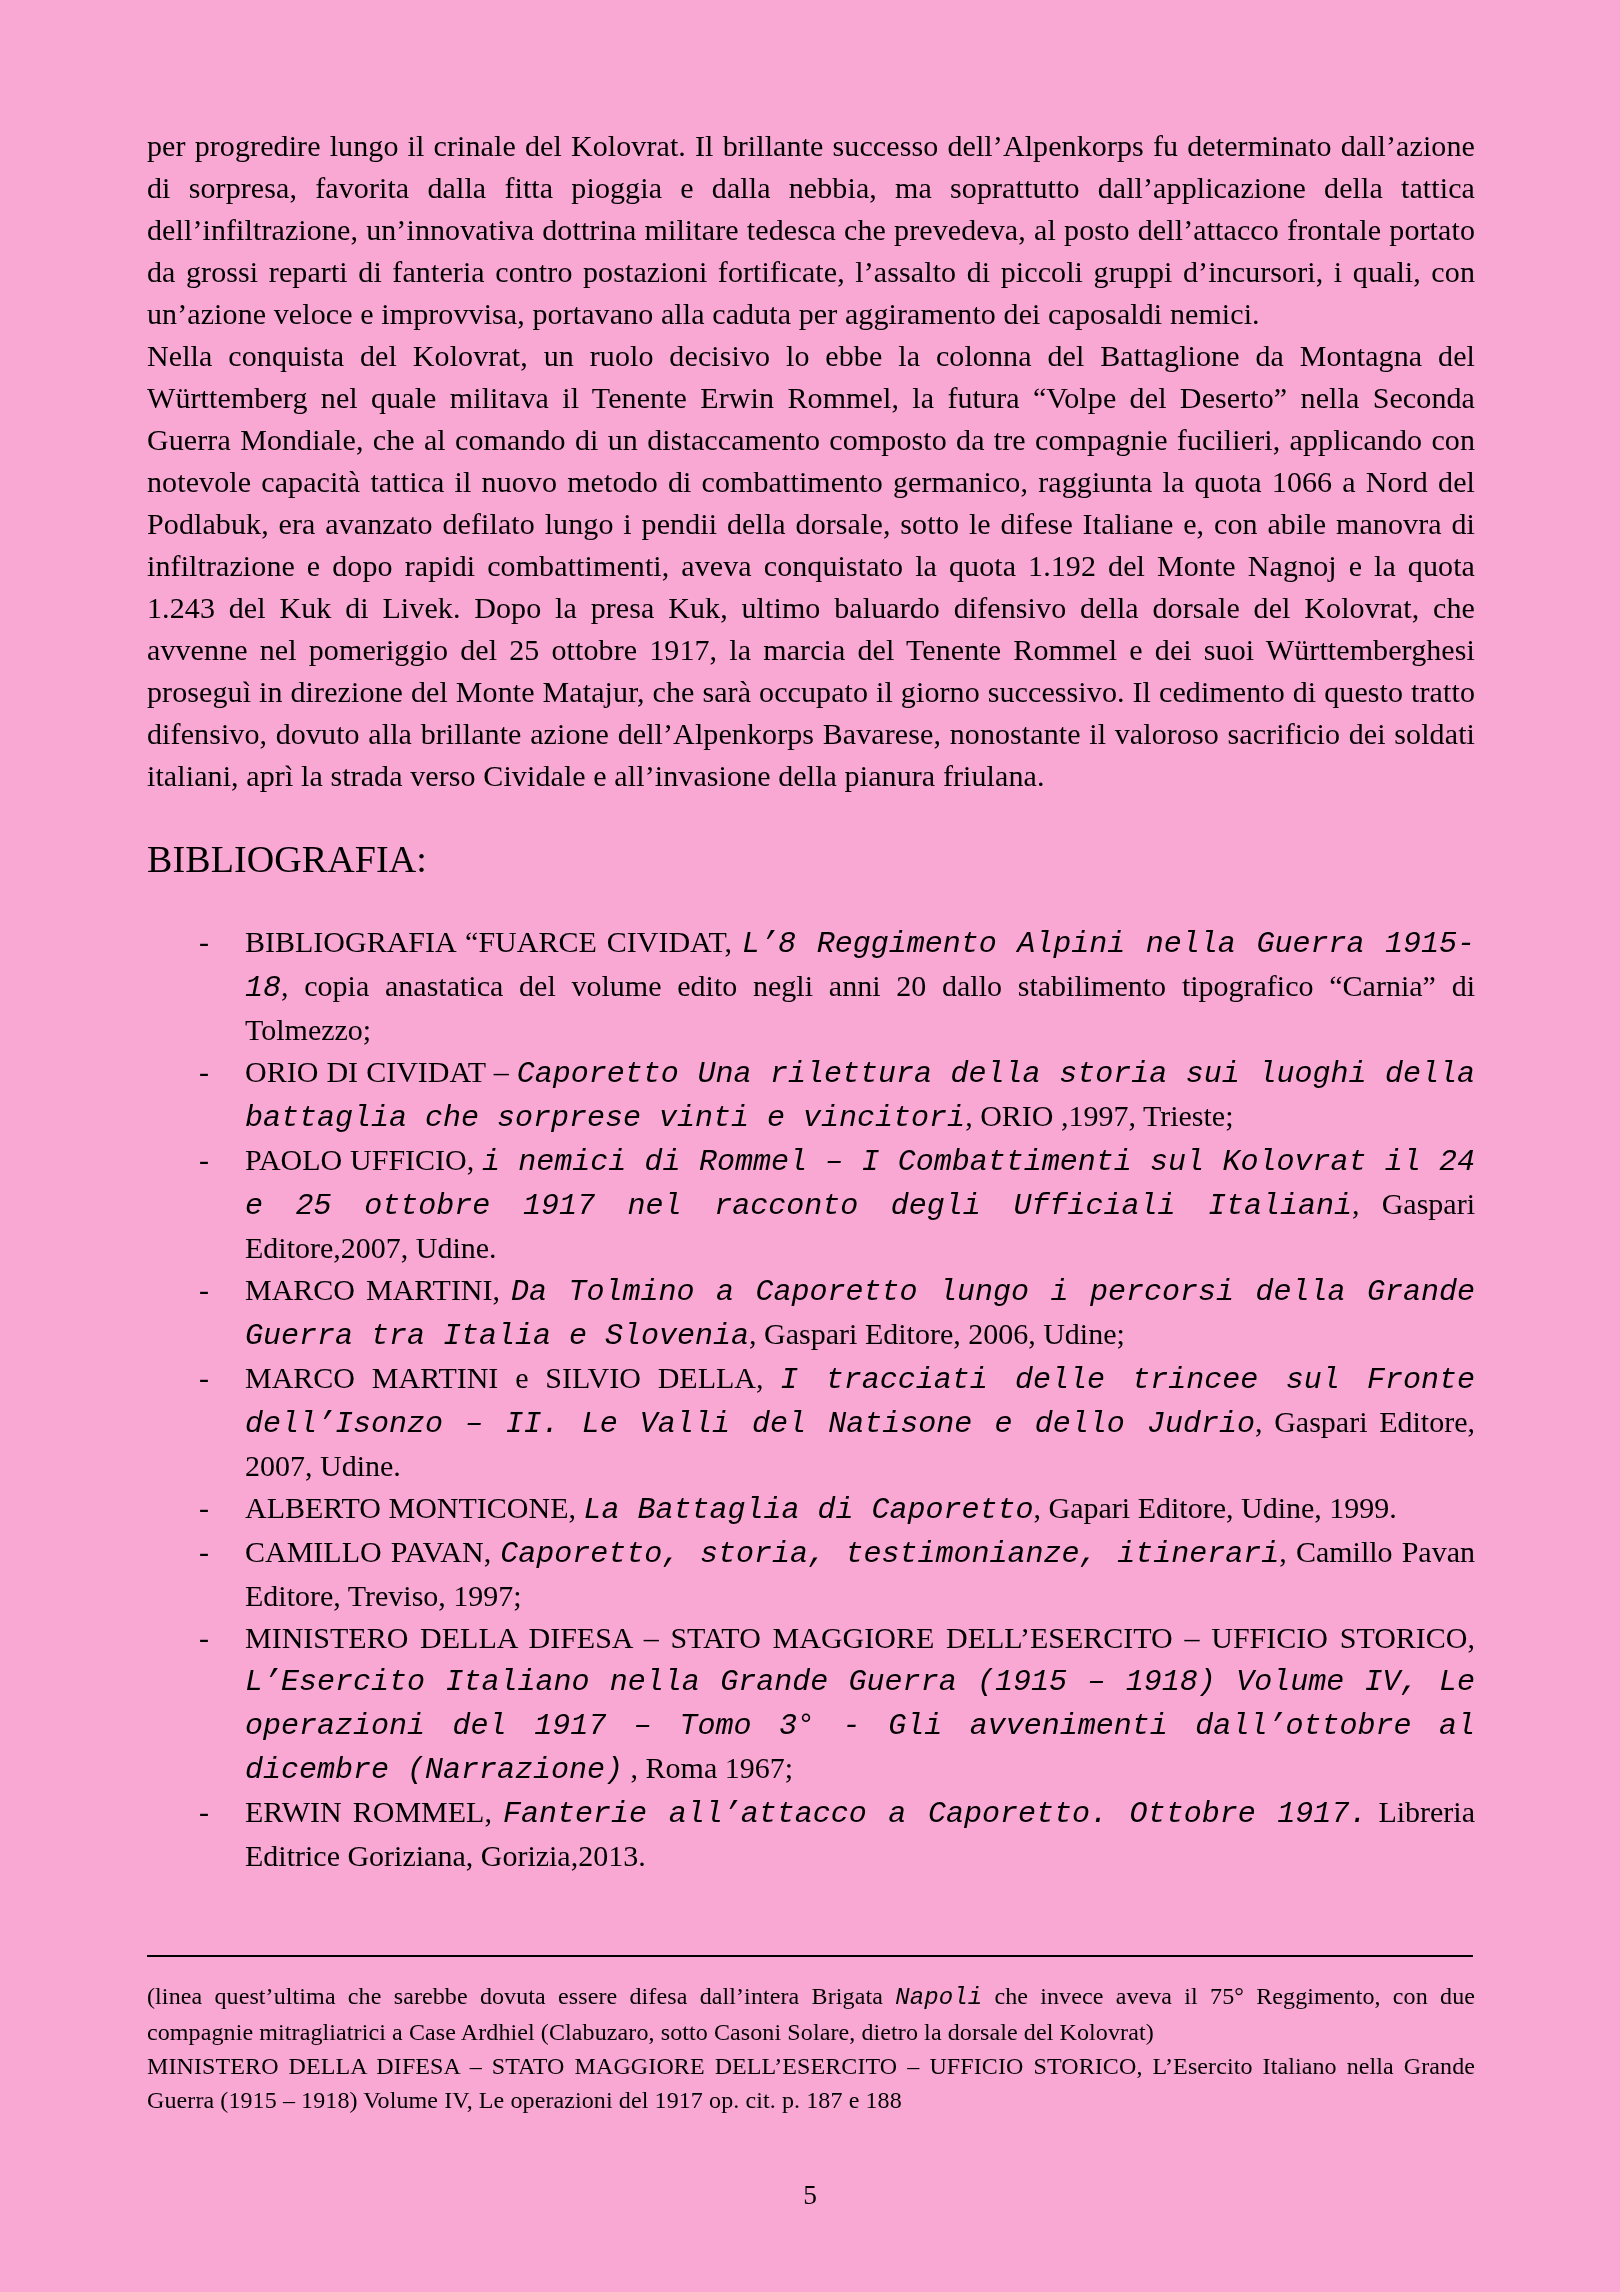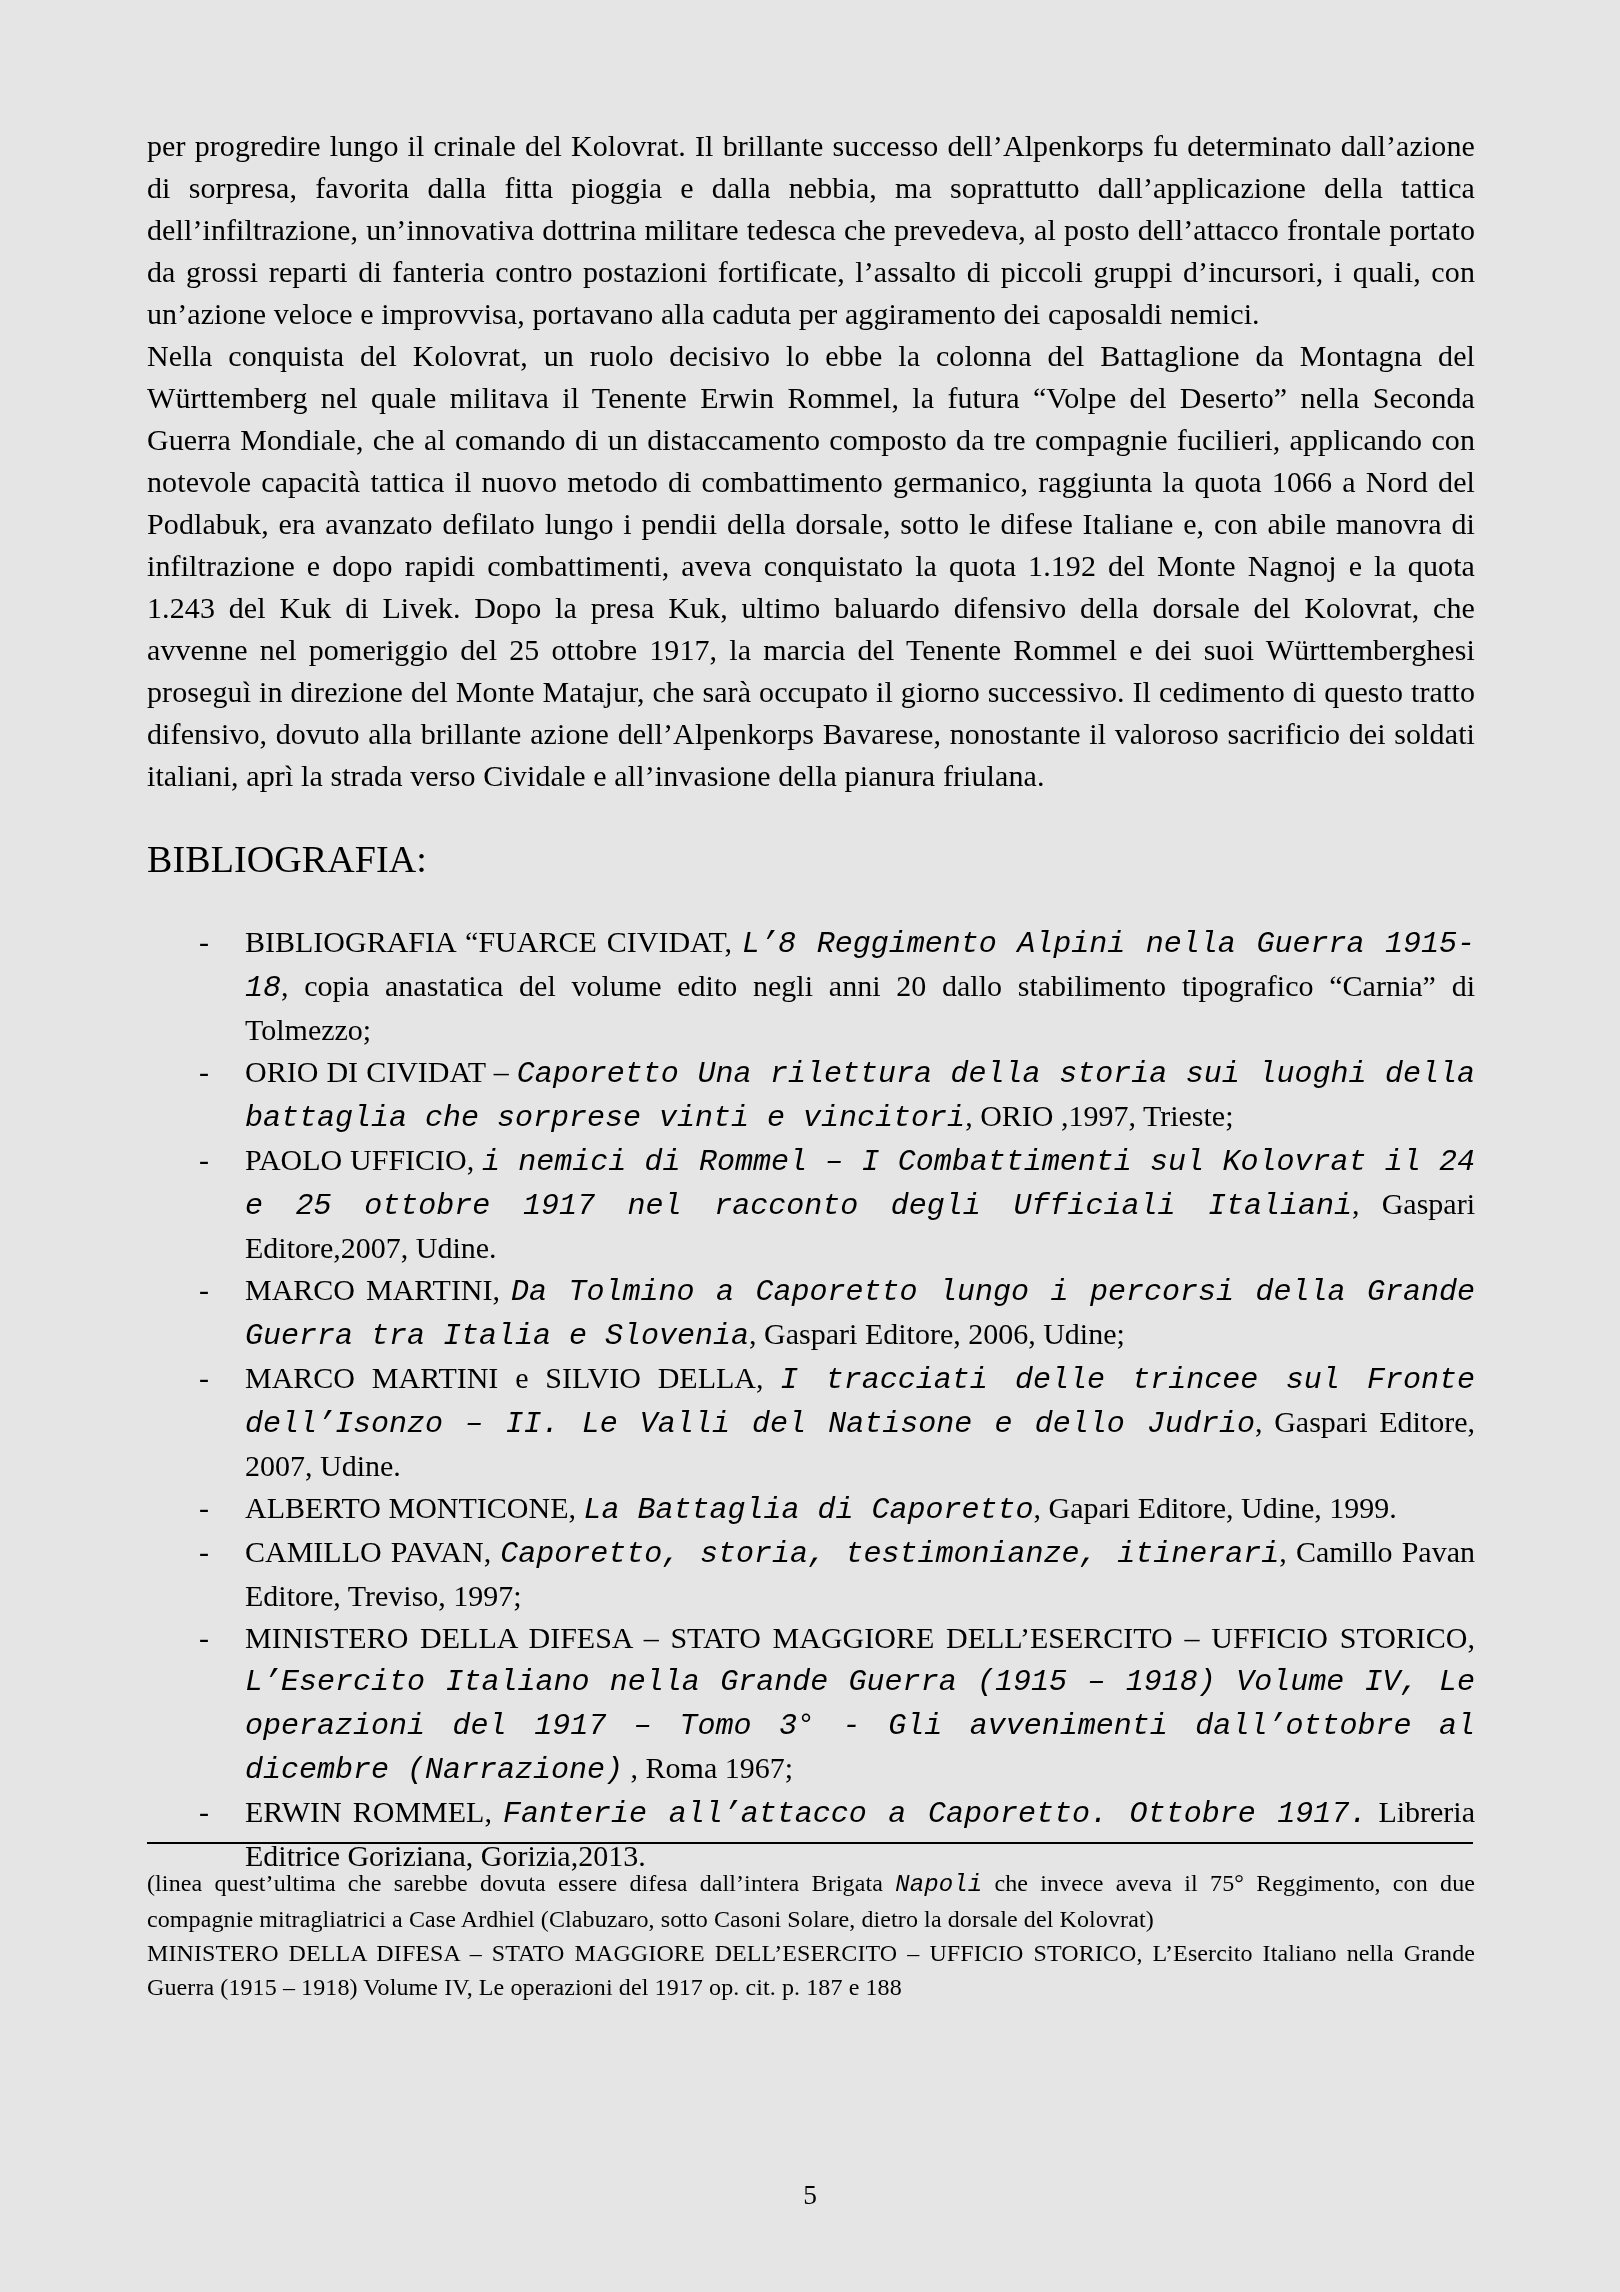--- a/index.html
+++ b/index.html
@@ -9,21 +9,21 @@
   }
   body {
     font-family: "Liberation Serif", "DejaVu Serif", serif;
     color: #000000;
   }
   .page {
     position: relative;
     width: 1620px;
     height: 2293px;
     margin: 0 auto;
-    background: #e5e5e5;
+    background: #f9a8d4;
     box-sizing: border-box;
     overflow: hidden;
   }
   .content {
     position: absolute;
     left: 147px;
     top: 125px;
     width: 1328px;
   }
   p {
@@ -61,21 +61,21 @@
   .biblio li .dash {
     position: absolute;
     left: 52px;
     top: 0;
   }
   i, .it { font-style: italic; font-family: Liberation Mono, monospace; }
   
   .footnote {
     position: absolute;
     left: 147px;
-    top: 1842px;
+    top: 1955px;
     width: 1328px;
   }
   .footnote-rule {
     width: 1326px;
     height: 0;
     border-top: 2.5px solid #000000;
     margin: 0 0 21.6px 0;
   }
   .footnote p {
     font-size: 24px;

